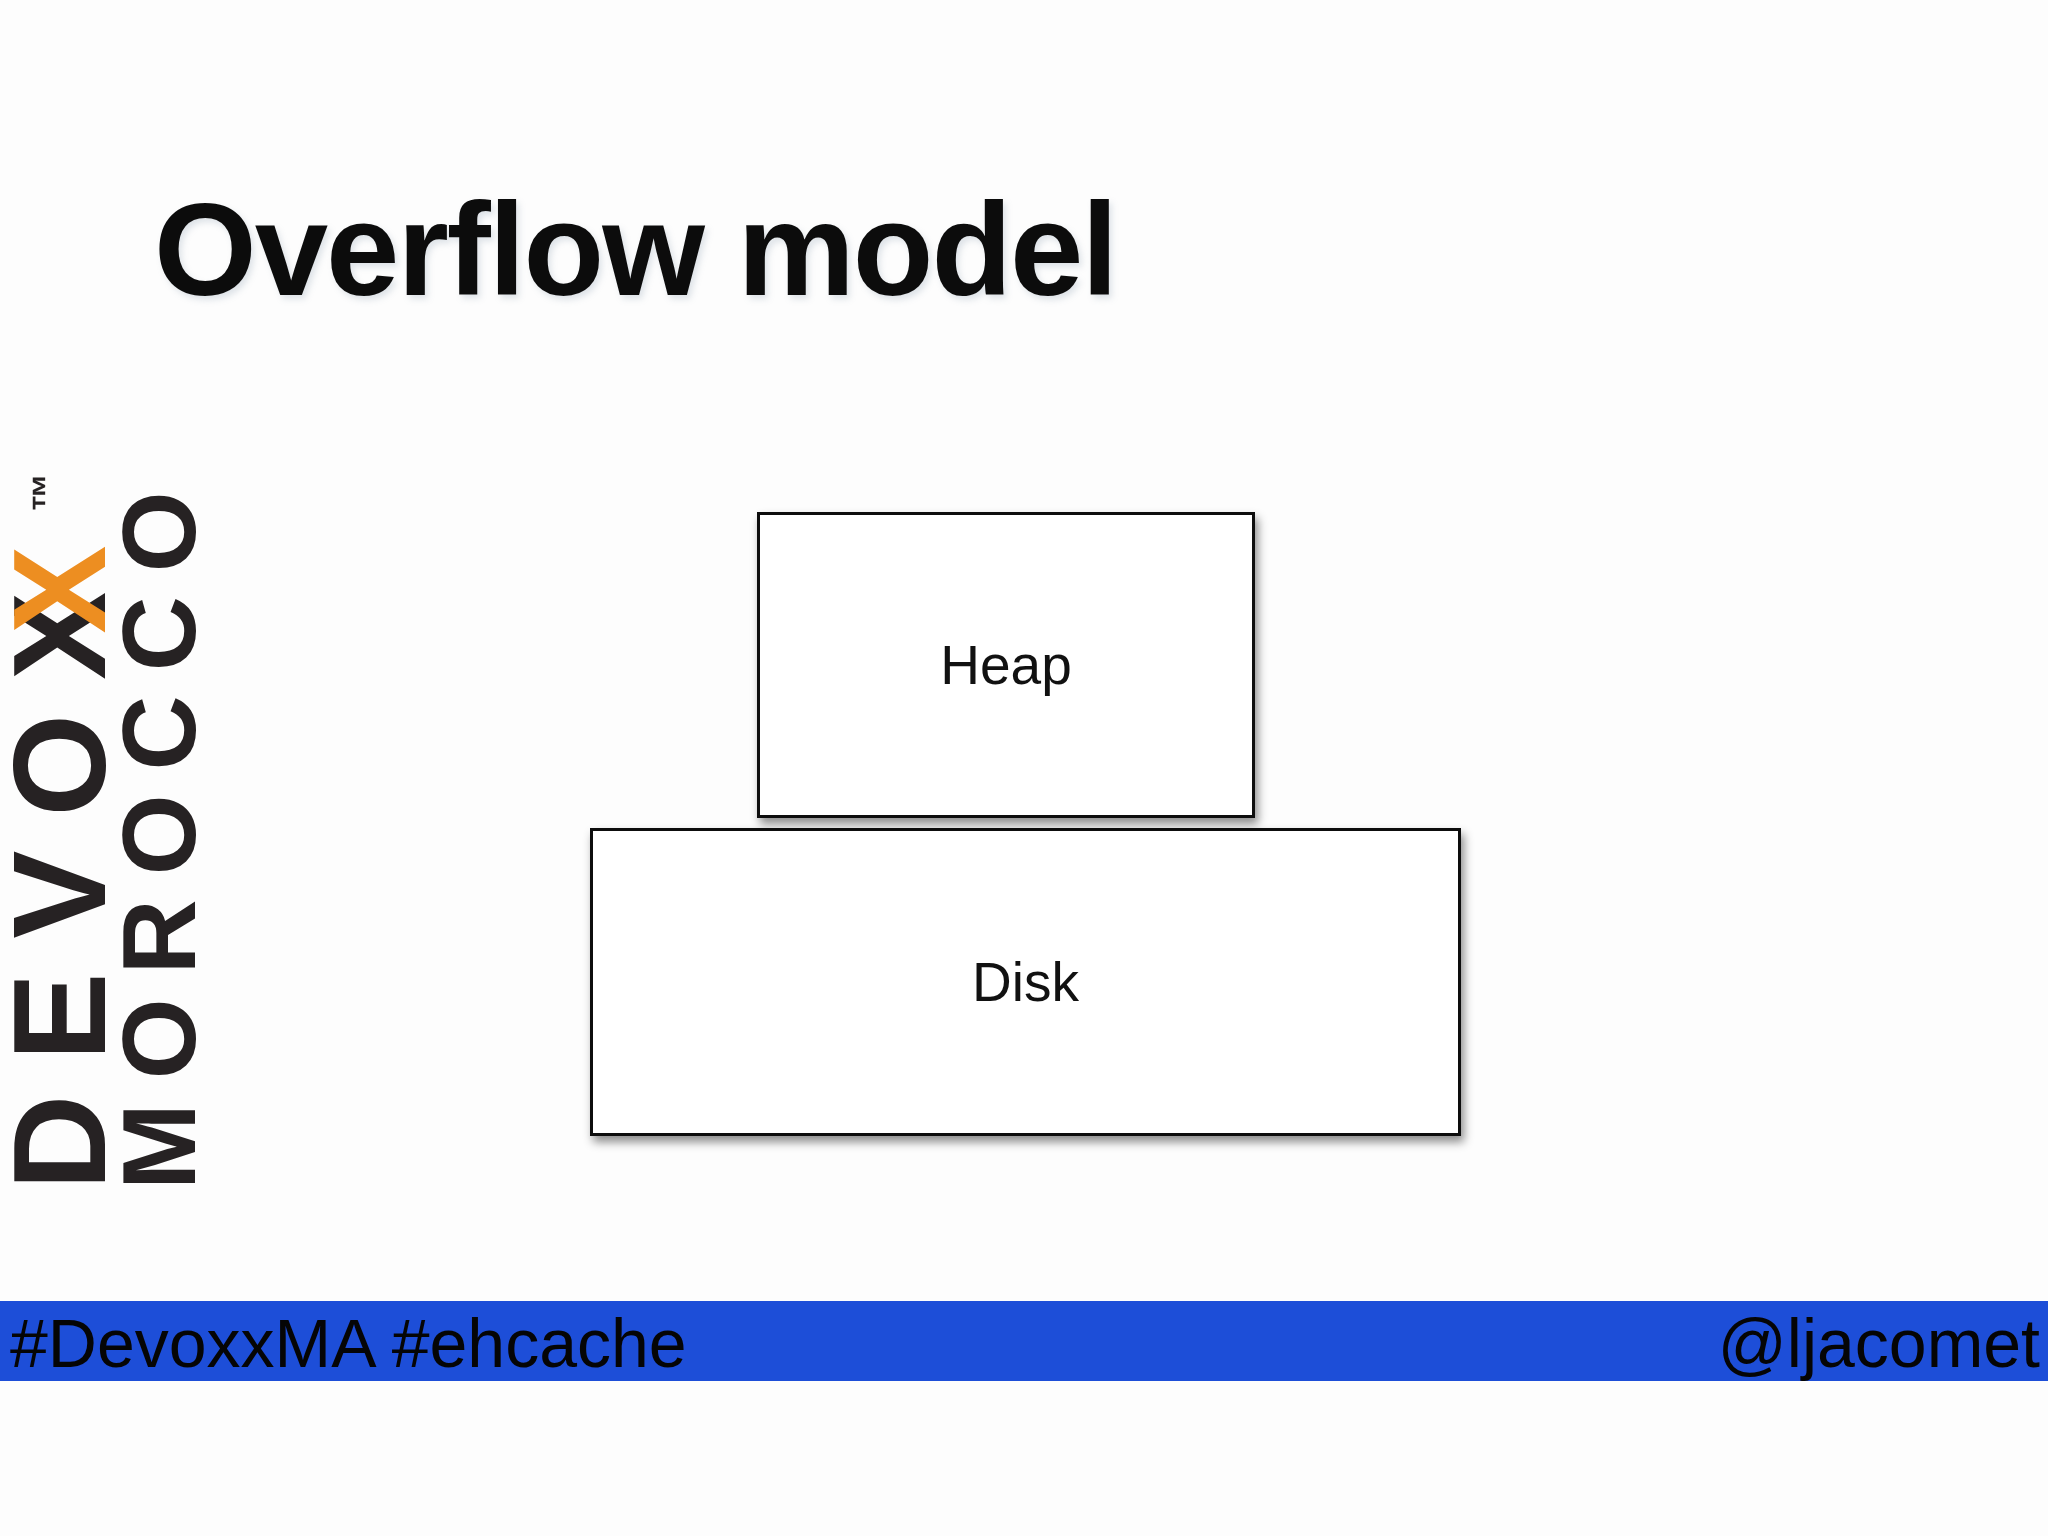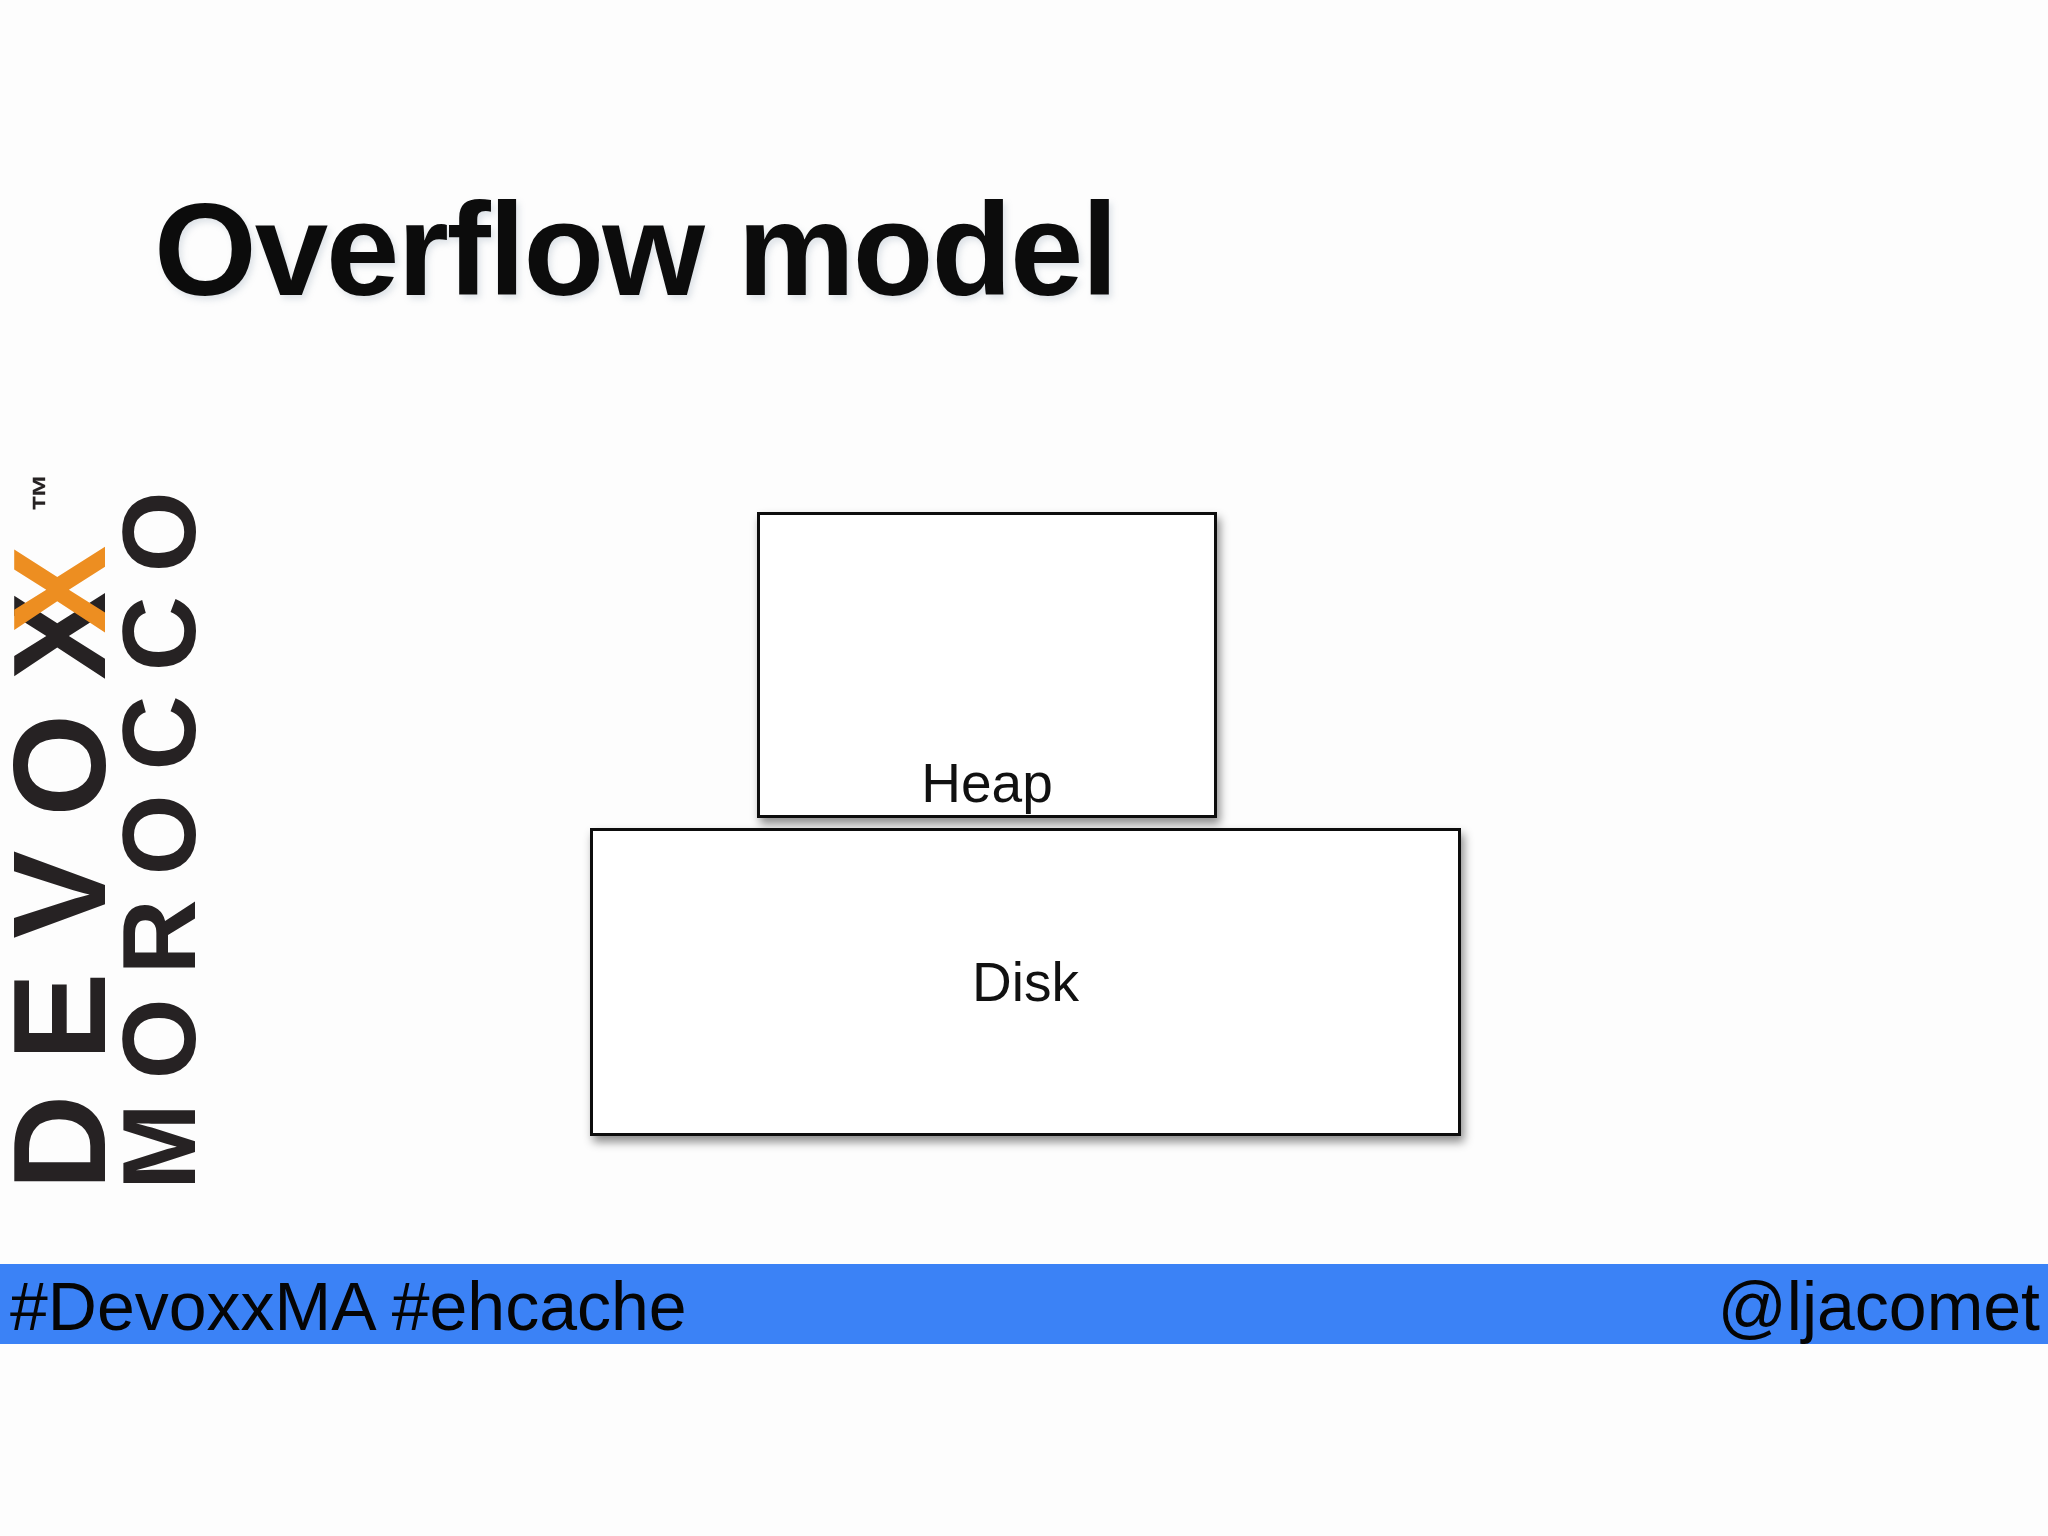--- a/index.html
+++ b/index.html
@@ -83,23 +83,22 @@
     box-sizing: border-box;
   }
   .diagram-box .box-label {
     font-size: 55px;
     color: #111111;
     letter-spacing: 0;
   }
   .box-heap {
     left: 757px;
     top: 512px;
-    width: 460px;
+    width: 498px;
     height: 306px;
-    align-items: flex-end;
   }
   .box-disk {
     left: 590px;
     top: 828px;
     width: 871px;
     height: 308px;
   }
   
   .footer-bar {
     position: absolute;
@@ -135,18 +134,18 @@
   </div>
 
   <div class="diagram-box box-heap">
     <span class="box-label">Heap</span>
   </div>
 
   <div class="diagram-box box-disk">
     <span class="box-label">Disk</span>
   </div>
 
-  <div class="footer-bar" style="background: #3b82f6;">
+  <div class="footer-bar" style="background: #1d4ed8; margin-top: 37px;">
     <span class="footer-text" style="color: rgb(5, 5, 5);">#DevoxxMA #ehcache</span>
     <span class="footer-text" style="color: rgb(5, 5, 5);">@ljacomet</span>
   </div>
 
 </div>
 
 </body></html>

